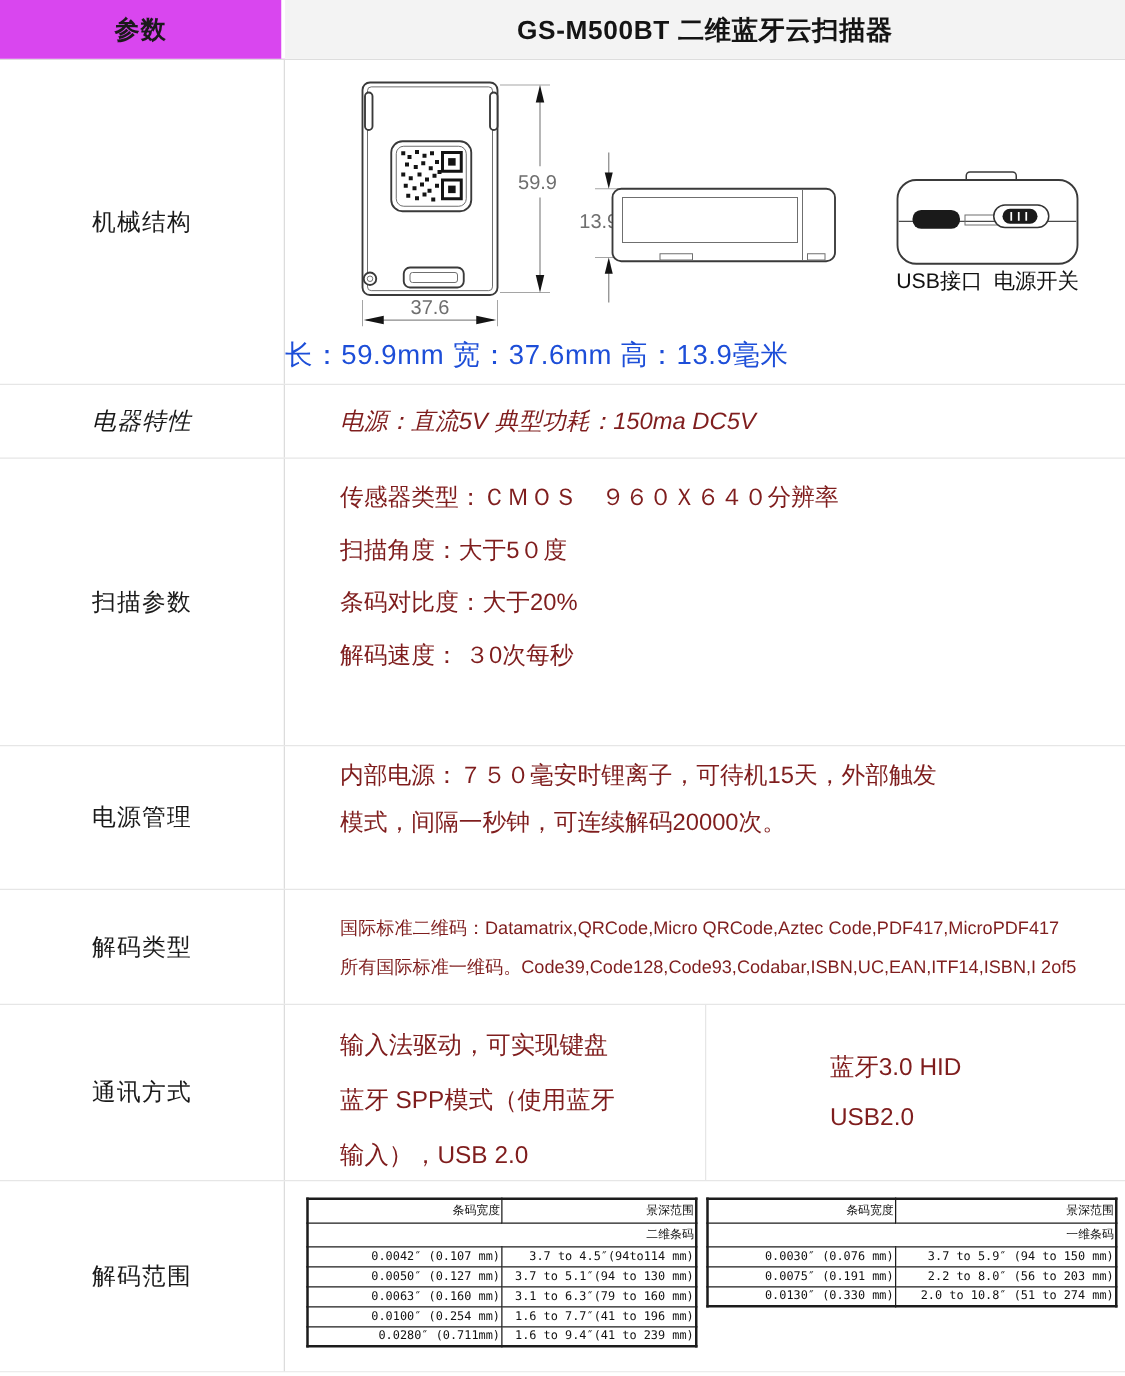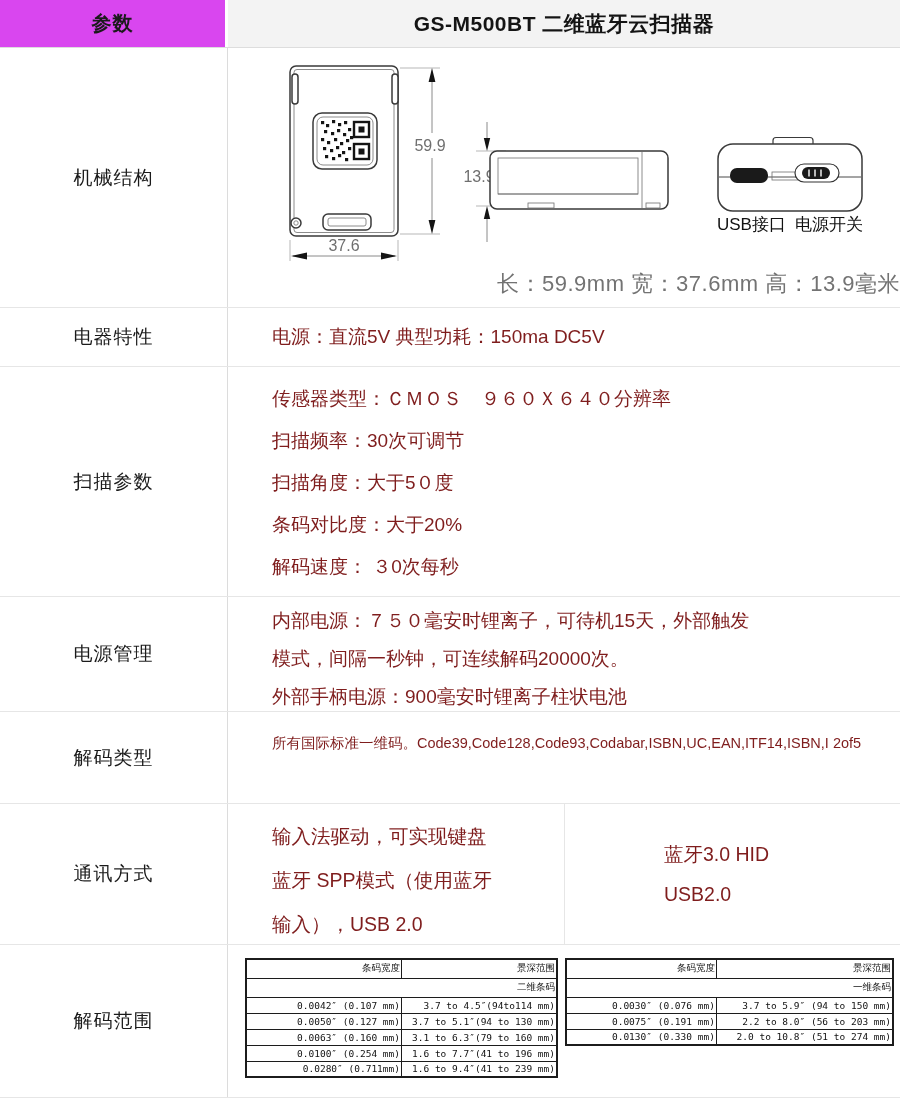--- a/index.html
+++ b/index.html
@@ -17,31 +17,31 @@
   }
   .content-cell { flex:1 1 auto; position:relative; }
 
   
   .trow.header { height:48px; border-bottom:1px solid #ddd; background:#fff; }
   .header .label-cell { background:#d946ef; border-right:3px solid #ffffff; font-weight:700; font-size:20px; }
   .header .content-cell { background:#f3f3f3; display:flex; align-items:center; justify-content:center; }
   .header .title { font-weight:700; font-size:21px; letter-spacing:0.5px; }
 
   .trow.mech  { height:260px; }
-  .trow.elec  { height:59px;  }
+  .trow.elec  { height:59px;font-style:italic;  }
   .trow.scan  { height:230px; }
   .trow.power { height:115px; }
   .trow.dtype { height:92px;  }
   .trow.comm  { height:141px; }
   .trow.range { height:153px; }
 
   .mech .content-cell svg { position:absolute; left:0; top:0; }
   .dim-summary {
     position:absolute; left:0; top:221px; width:100%;
-    text-align:right; font-size:22px; color:#737373; letter-spacing:0.5px;
+    text-align:left; font-size:22px; color:#1d4ed8; letter-spacing:0.5px;
   }
 
   .elec .content-cell { display:flex; align-items:center; }
   .line-text { font-size:19px; color:#7f1d1d; }
   .pad-left { padding-left:44px; }
 
   .scan .content-cell { padding:11px 0 0 44px; }
   .scan .line-text { line-height:42px; }
 
   .power .content-cell { padding:5px 0 0 44px; }
@@ -217,39 +217,38 @@
     <div class="label-cell">电器特性</div>
     <div class="content-cell">
       <div class="line-text pad-left">电源：直流5V  典型功耗：150ma DC5V</div>
     </div>
   </div>
 
   <div class="trow scan">
     <div class="label-cell">扫描参数</div>
     <div class="content-cell">
       <div class="line-text">传感器类型：ＣＭＯＳ　９６０Ｘ６４０分辨率</div>
-      <div class="line-text">扫描频率：30次可调节</div>
       <div class="line-text">扫描角度：大于5０度</div>
       <div class="line-text">条码对比度：大于20%</div>
       <div class="line-text">解码速度： ３0次每秒</div>
     </div>
   </div>
 
   <div class="trow power">
     <div class="label-cell">电源管理</div>
     <div class="content-cell">
       <div class="line-text">内部电源：７５０毫安时锂离子，可待机15天，外部触发</div>
       <div class="line-text">模式，间隔一秒钟，可连续解码20000次。</div>
-      <div class="line-text">外部手柄电源：900毫安时锂离子柱状电池</div>
     </div>
   </div>
 
   <div class="trow dtype">
     <div class="label-cell">解码类型</div>
     <div class="content-cell">
+      <div class="line-text">国际标准二维码：Datamatrix,QRCode,Micro QRCode,Aztec Code,PDF417,MicroPDF417</div>
       <div class="line-text">所有国际标准一维码。Code39,Code128,Code93,Codabar,ISBN,UC,EAN,ITF14,ISBN,I 2of5</div>
     </div>
   </div>
 
   <div class="trow comm">
     <div class="label-cell">通讯方式</div>
     <div class="content-cell">
       <div class="comm-left">
         <div class="line-text">输入法驱动，可实现键盘</div>
         <div class="line-text">蓝牙 SPP模式（使用蓝牙</div>

